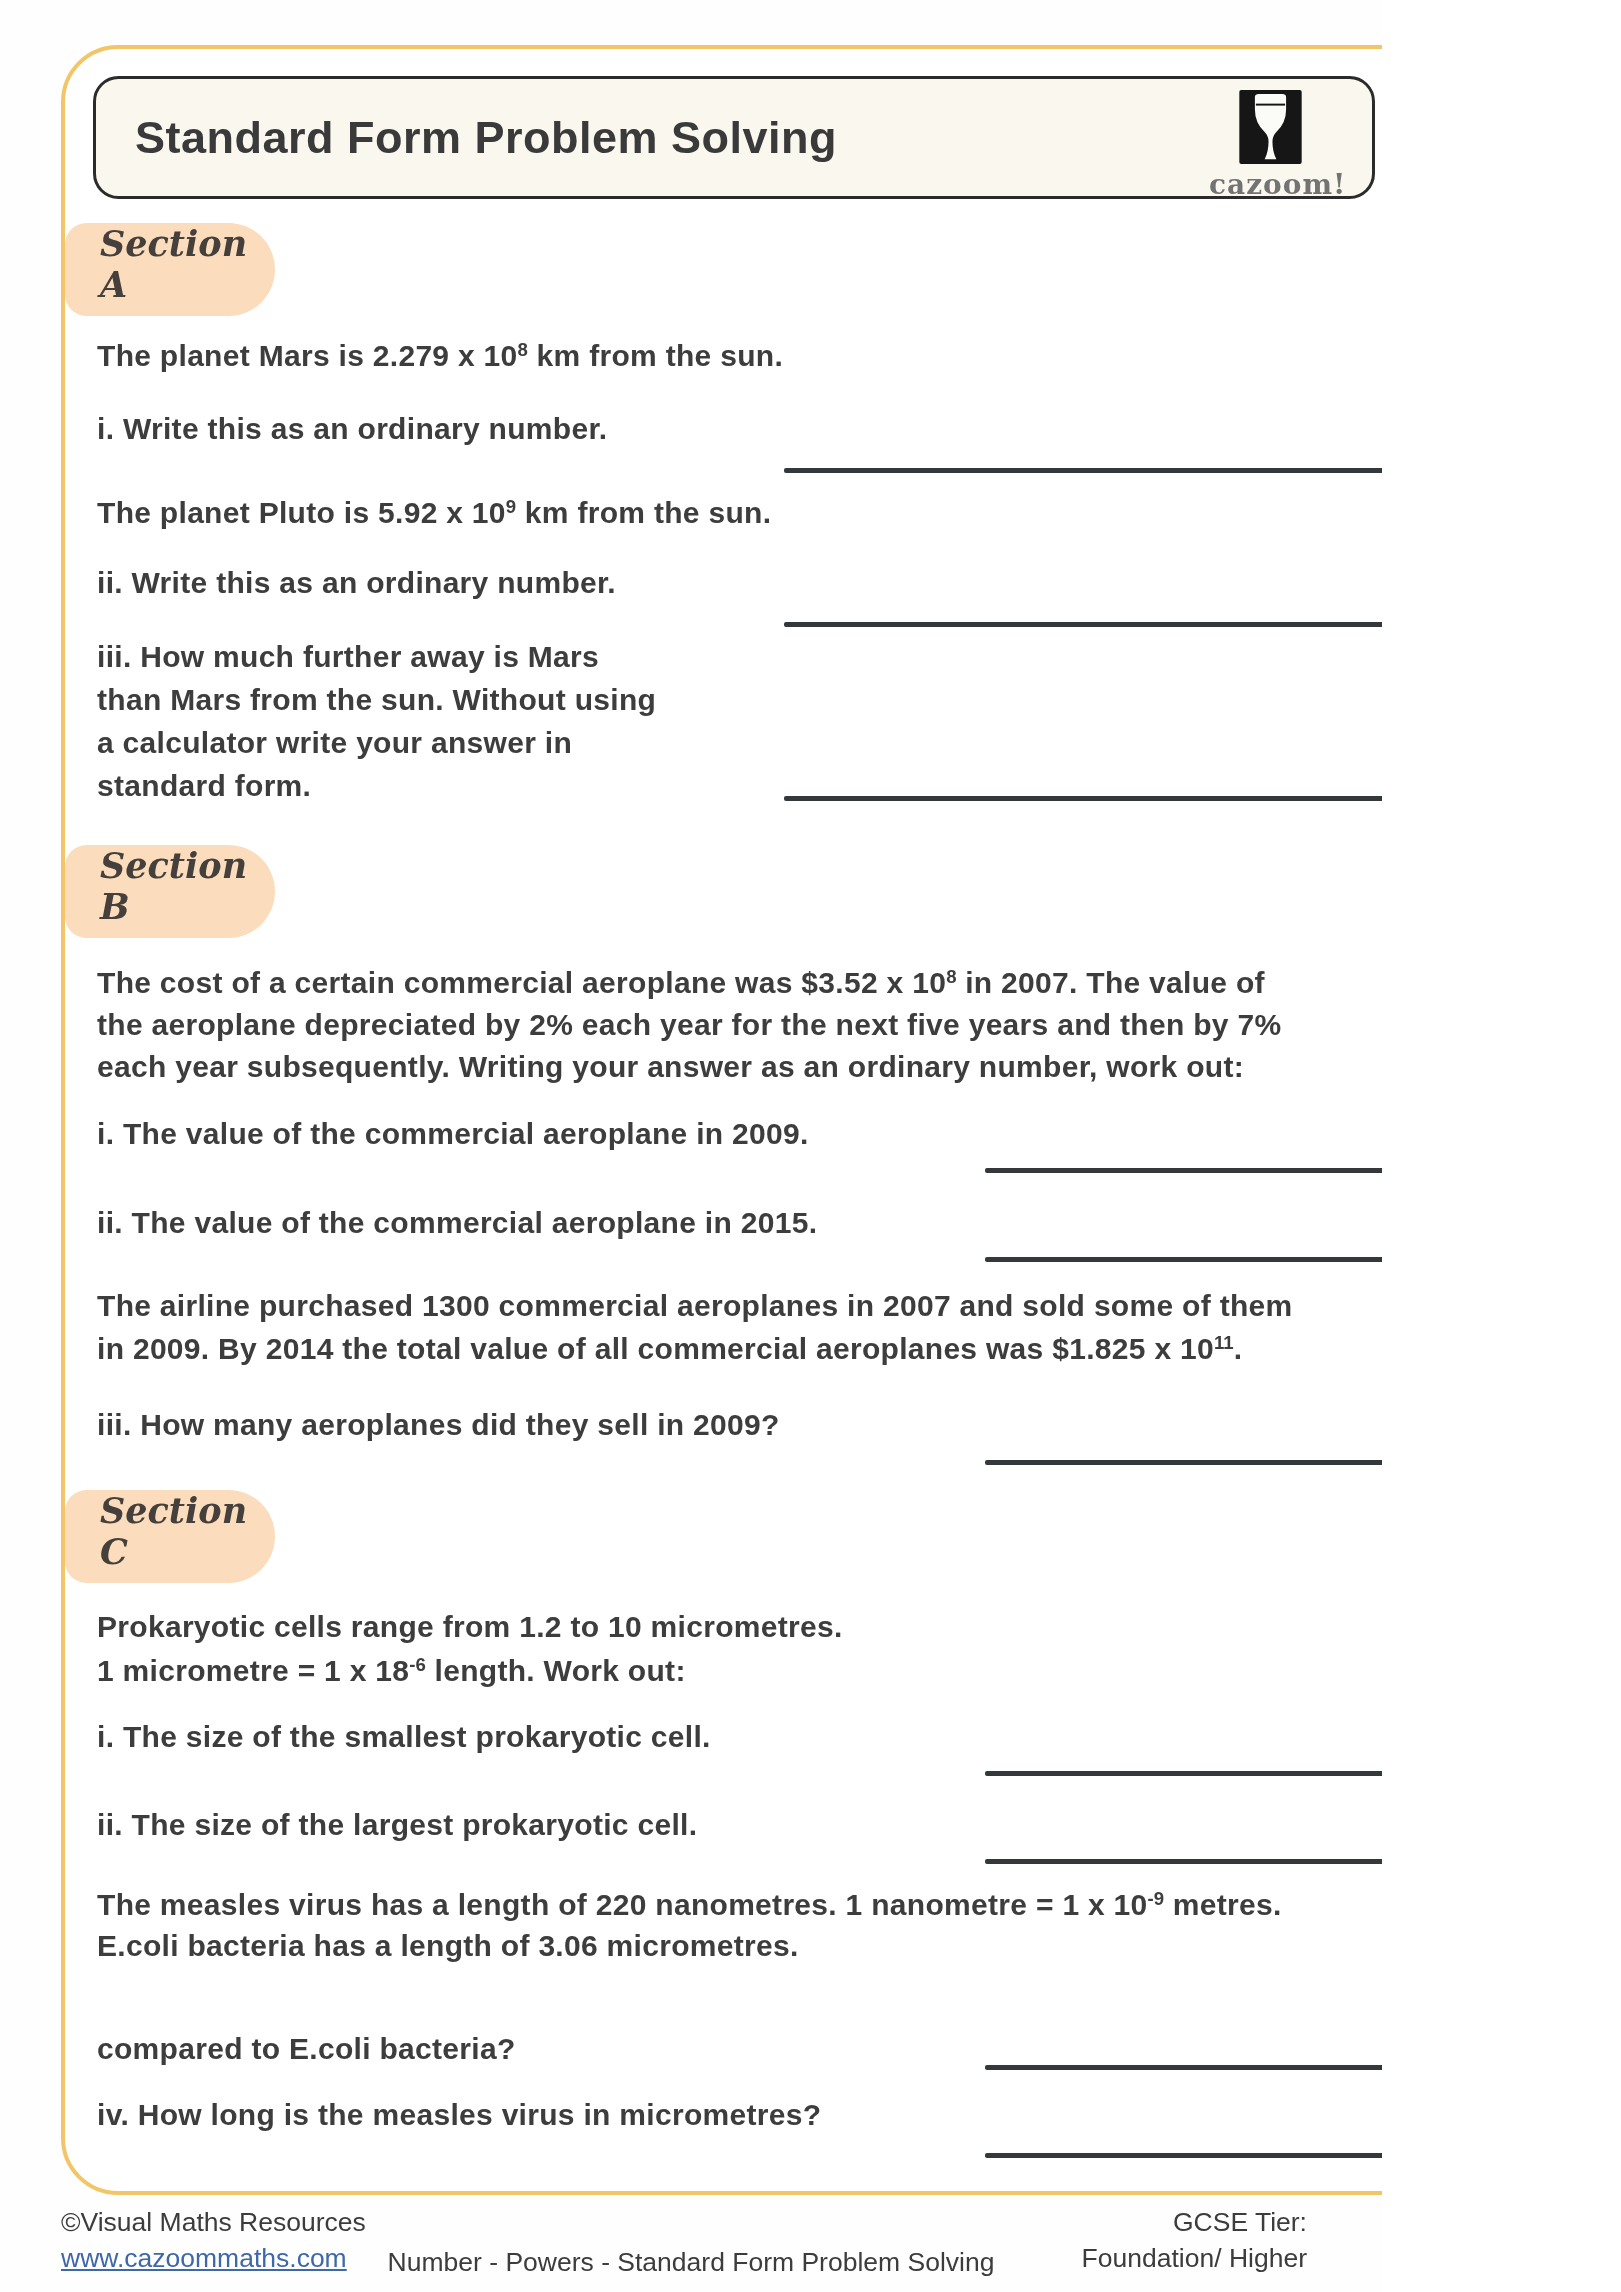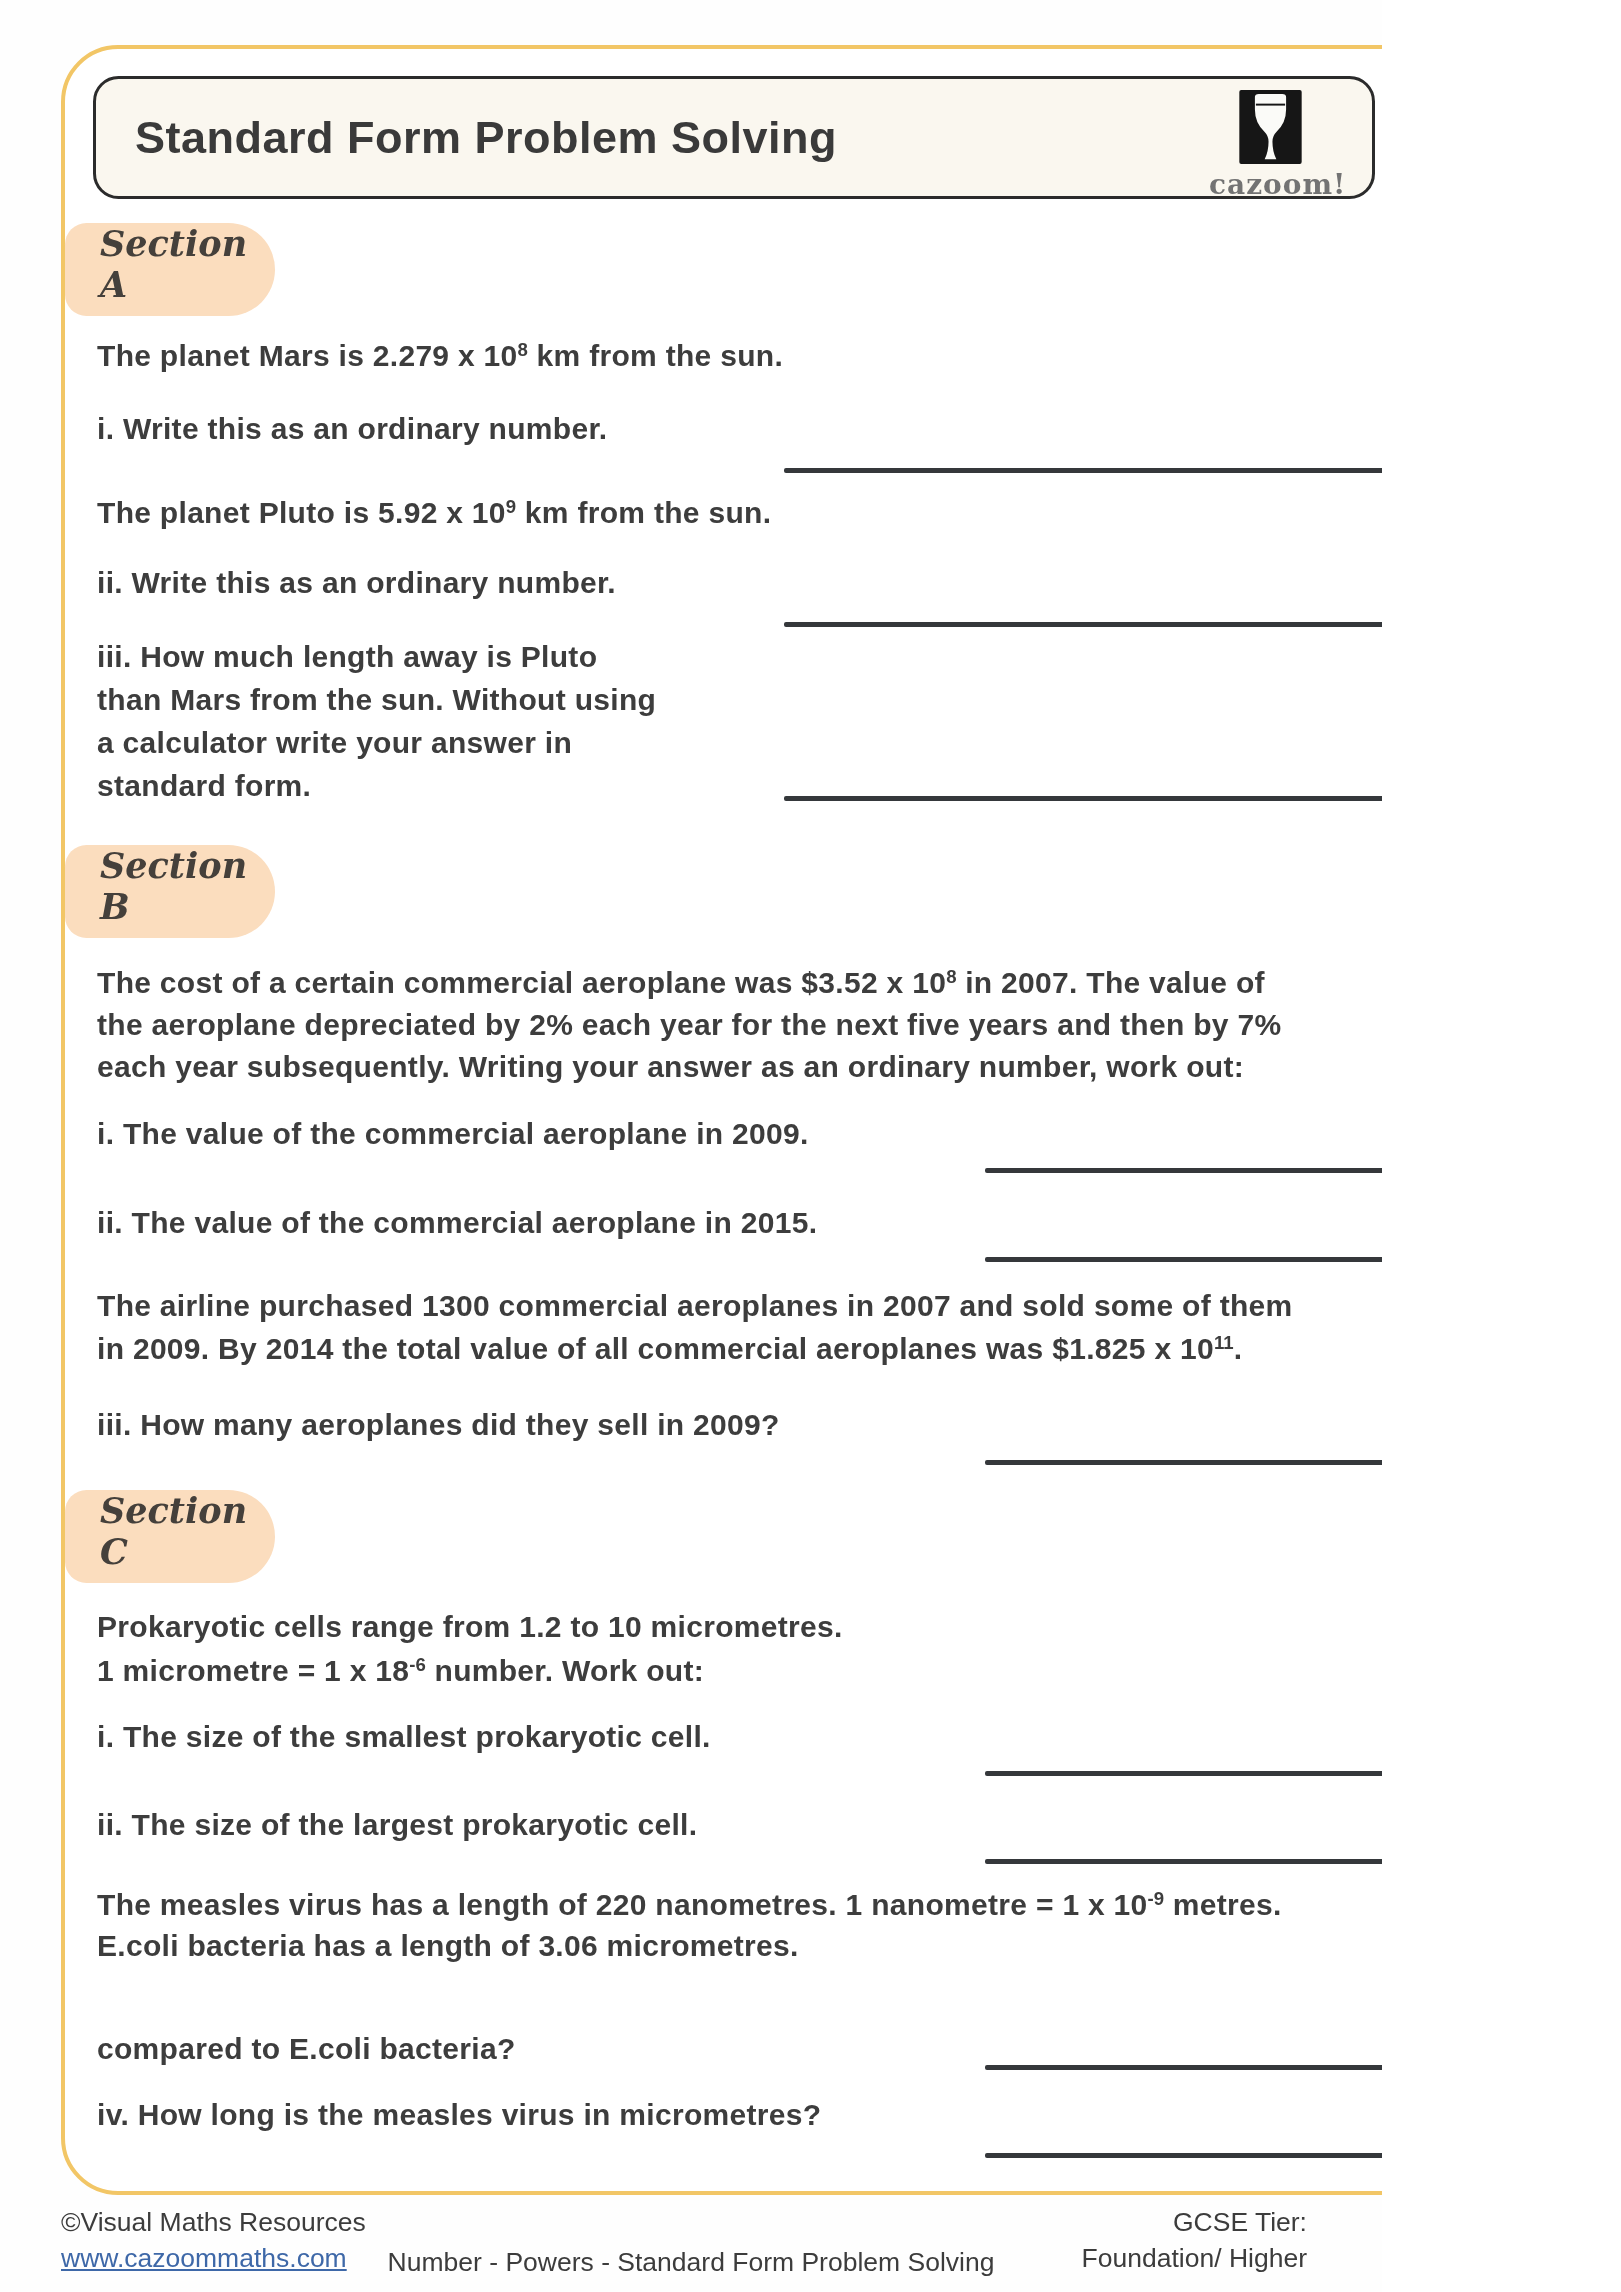--- a/index.html
+++ b/index.html
@@ -82,21 +82,21 @@
 
   <div class="tab" style="top:223px">
     <span>Section A</span>
   </div>
   <div class="t" style="top:338px"><span>The planet Mars is 2.279 x 10</span><sup>8</sup><span> km from the sun.</span></div>
   <div class="t" style="top:412px">i. Write this as an ordinary number.</div>
   <div class="ans" style="left:784px;top:468px;width:743px"></div>
   <div class="t" style="top:495px"><span>The planet Pluto is 5.92 x 10</span><sup>9</sup><span> km from the sun.</span></div>
   <div class="t" style="top:566px">ii. Write this as an ordinary number.</div>
   <div class="ans" style="left:784px;top:622px;width:743px"></div>
-  <div class="t" style="top:640px">iii. How much length away is Pluto</div>
+  <div class="t" style="top:640px">iii. How much further away is Mars</div>
   <div class="t" style="top:683px">than Mars from the sun. Without using</div>
   <div class="t" style="top:726px">a calculator write your answer in</div>
   <div class="t" style="top:769px">standard form.</div>
   <div class="ans" style="left:784px;top:796px;width:743px"></div>
 
   <div class="tab" style="top:845px">
     <span>Section B</span>
   </div>
   <div class="t" style="top:965px"><span>The cost of a certain commercial aeroplane was $3.52 x 10</span><sup>8</sup><span> in 2007. The value of</span></div>
   <div class="t" style="top:1008px">the aeroplane depreciated by 2% each year for the next five years and then by 7%</div>
@@ -107,21 +107,21 @@
   <div class="ans" style="left:985px;top:1257px;width:542px"></div>
   <div class="t" style="top:1289px">The airline purchased 1300 commercial aeroplanes in 2007 and sold some of them</div>
   <div class="t" style="top:1331px"><span>in 2009. By 2014 the total value of all commercial aeroplanes was $1.825 x 10</span><sup>11</sup><span>.</span></div>
   <div class="t" style="top:1408px">iii. How many aeroplanes did they sell in 2009?</div>
   <div class="ans" style="left:985px;top:1460px;width:542px"></div>
 
   <div class="tab" style="top:1490px">
     <span>Section C</span>
   </div>
   <div class="t" style="top:1610px">Prokaryotic cells range from 1.2 to 10 micrometres.</div>
-  <div class="t" style="top:1653px"><span>1 micrometre = 1 x 18</span><sup>-6</sup><span> number. Work out:</span></div>
+  <div class="t" style="top:1653px"><span>1 micrometre = 1 x 18</span><sup>-6</sup><span> length. Work out:</span></div>
   <div class="t" style="top:1720px">i. The size of the smallest prokaryotic cell.</div>
   <div class="ans" style="left:985px;top:1771px;width:542px"></div>
   <div class="t" style="top:1808px">ii. The size of the largest prokaryotic cell.</div>
   <div class="ans" style="left:985px;top:1859px;width:542px"></div>
   <div class="t" style="top:1887px"><span>The measles virus has a length of 220 nanometres. 1 nanometre = 1 x 10</span><sup>-9</sup><span> metres.</span></div>
   <div class="t" style="top:1929px">E.coli bacteria has a length of 3.06 micrometres.</div>
   <div class="t" style="top:2032px">compared to E.coli bacteria?</div>
   <div class="ans" style="left:985px;top:2065px;width:542px"></div>
   <div class="t" style="top:2098px">iv. How long is the measles virus in micrometres?</div>
   <div class="ans" style="left:985px;top:2153px;width:542px"></div>

